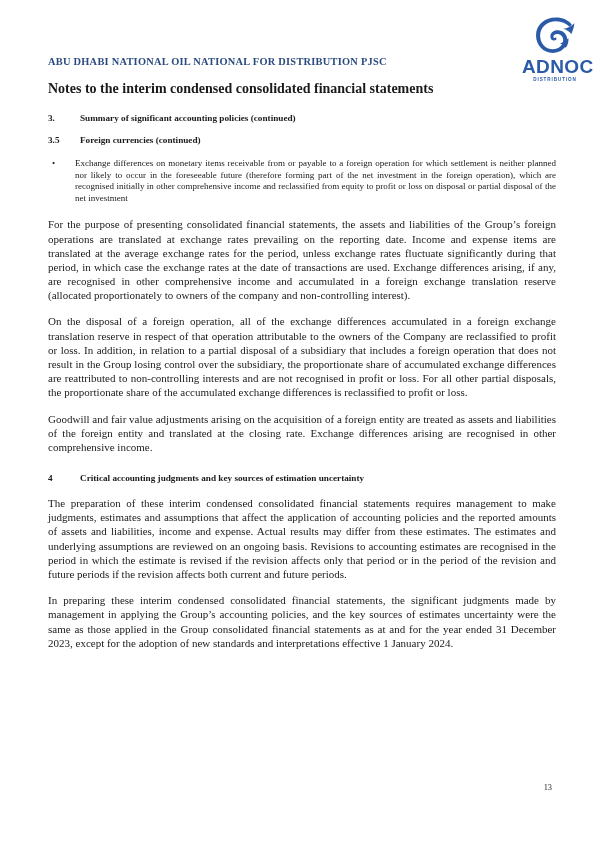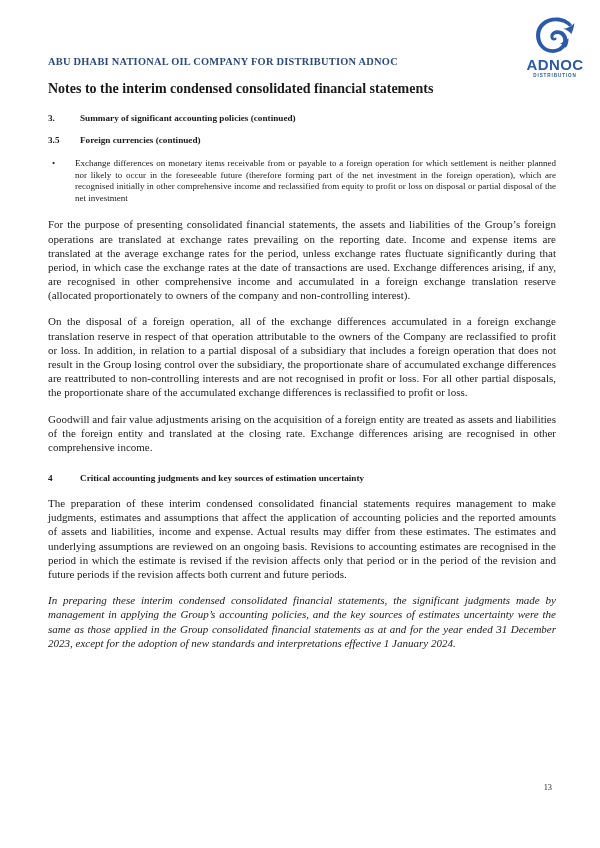--- a/index.html
+++ b/index.html
@@ -32,21 +32,21 @@
   }
   .logo-mark {
     width: 52px;
     height: 40px;
     margin: 0 auto 1px auto;
     display: block;
   }
   .logo-word {
     font-family: "Liberation Sans", sans-serif;
     font-weight: bold;
-    font-size: 15px;
+    font-size: 19px;
     letter-spacing: 0.4px;
     color: #2b5ba8;
     line-height: 1;
   }
   .logo-sub {
     font-family: "Liberation Sans", sans-serif;
     font-weight: bold;
     font-size: 4.6px;
     letter-spacing: 0.9px;
     color: #2b5ba8;
@@ -105,21 +105,21 @@
     font-size: 9px;
     line-height: 1.28;
     text-align: justify;
   }
   p.para {
     font-size: 11px;
     line-height: 1.29;
     text-align: justify;
     margin: 0 0 12px 0;
   }
-  p.para.last { margin-bottom: 8px; font-style: italic; }
+  p.para.last { margin-bottom: 8px; }
   .page-number {
     position: absolute;
     left: 0;
     top: 783px;
     width: 552px;
     text-align: right;
     font-size: 8.4px;
     color: #222;
   }
 </style>
@@ -135,21 +135,21 @@
         <path d="M88 14 C82 20 74 24 66 25 C72 27 78 30 82 35 C85 28 87 21 88 14 Z"></path>
         <path d="M60 53 C66 52 72 48 76 43 C77 50 75 57 71 62 C68 58 64 55 60 53 Z"></path>
       </g>
     </svg>
     <div class="logo-word">ADNOC</div>
     <div class="logo-sub">DISTRIBUTION</div>
   </div>
 
   <div class="content">
 
-    <div class="company-name">ABU DHABI NATIONAL OIL COMPANY FOR DISTRIBUTION ADNOC</div>
+    <div class="company-name">ABU DHABI NATIONAL OIL NATIONAL FOR DISTRIBUTION PJSC</div>
 
     <div class="doc-subtitle">
       <div>Notes to the interim condensed consolidated financial statements</div>
     </div>
 
     <div class="section-head tight">
       <span class="num">3.</span>
       <span>Summary of significant accounting policies (continued)</span>
     </div>
 

